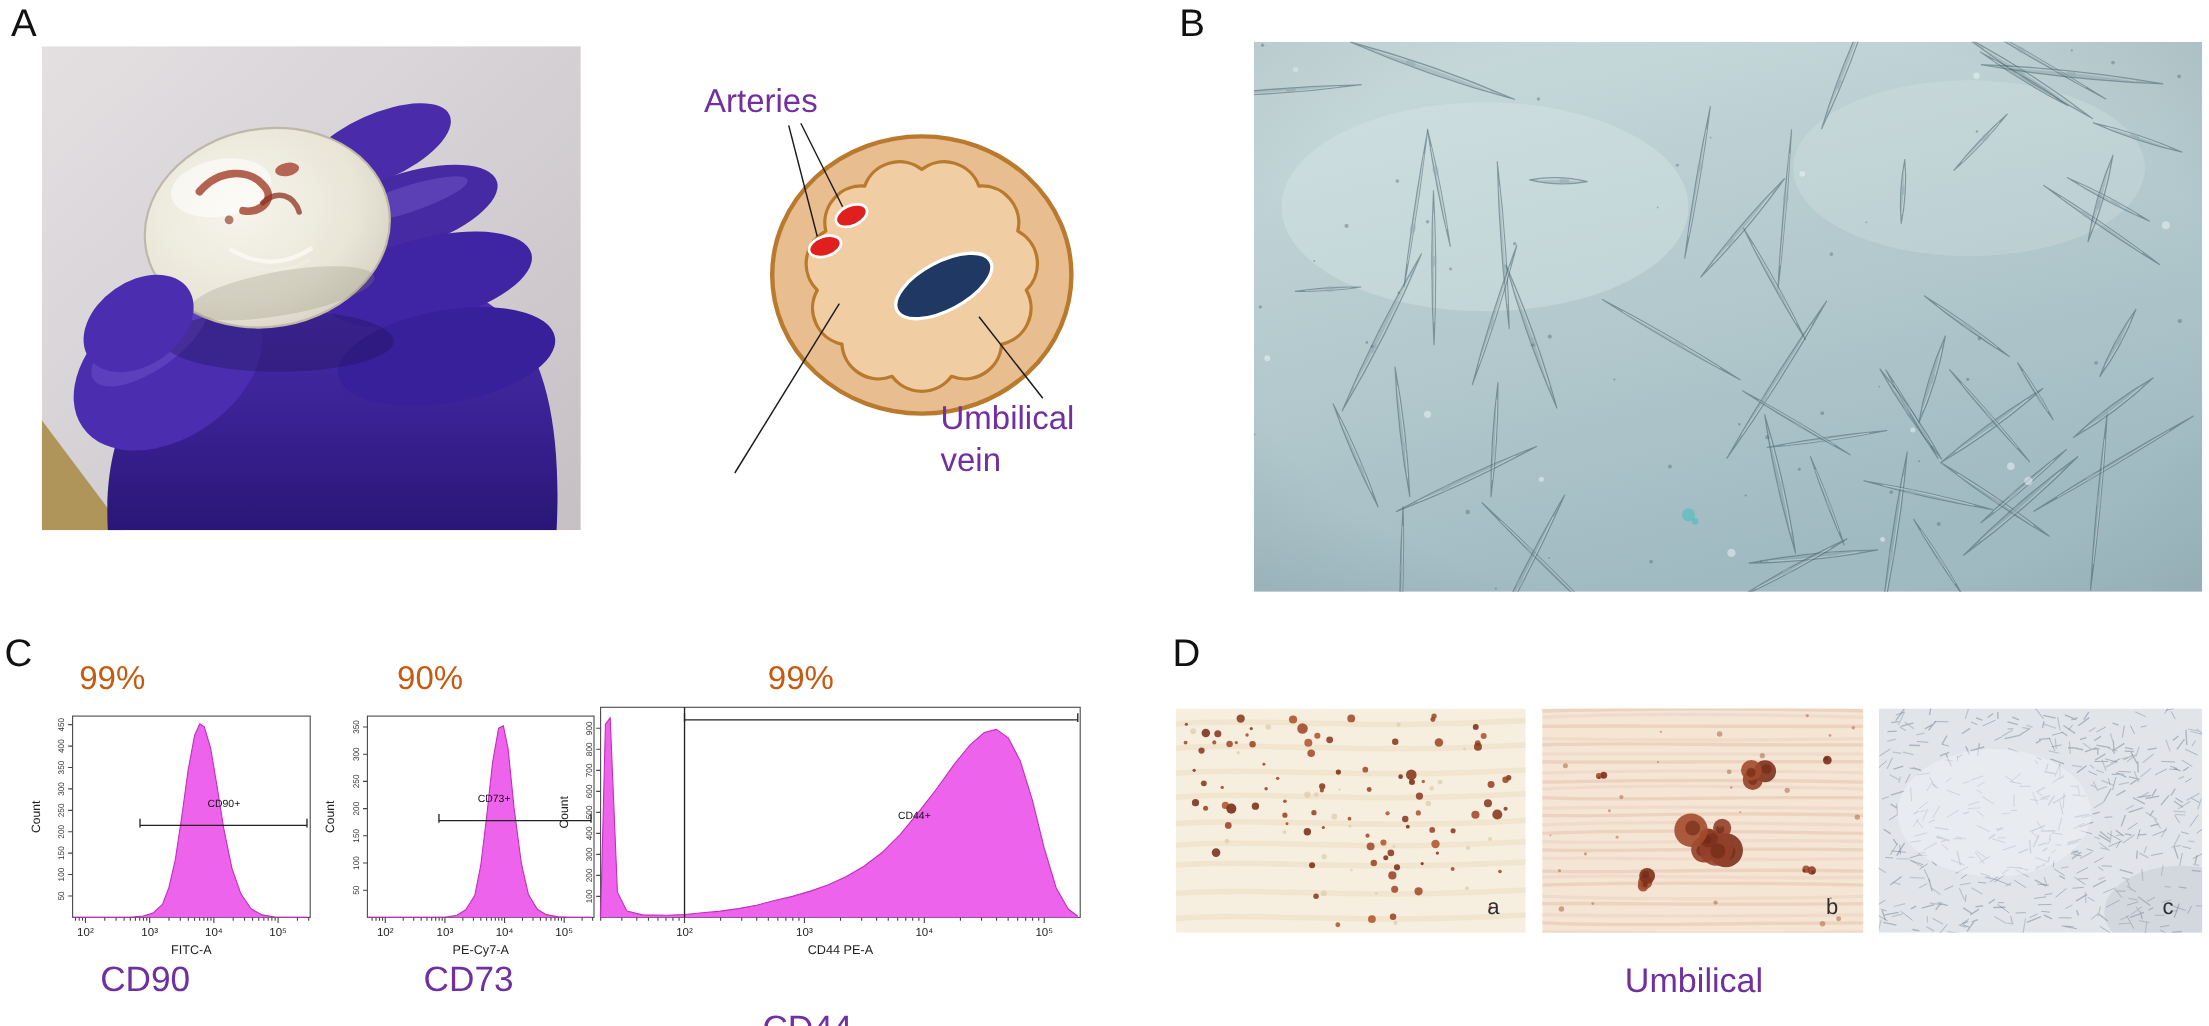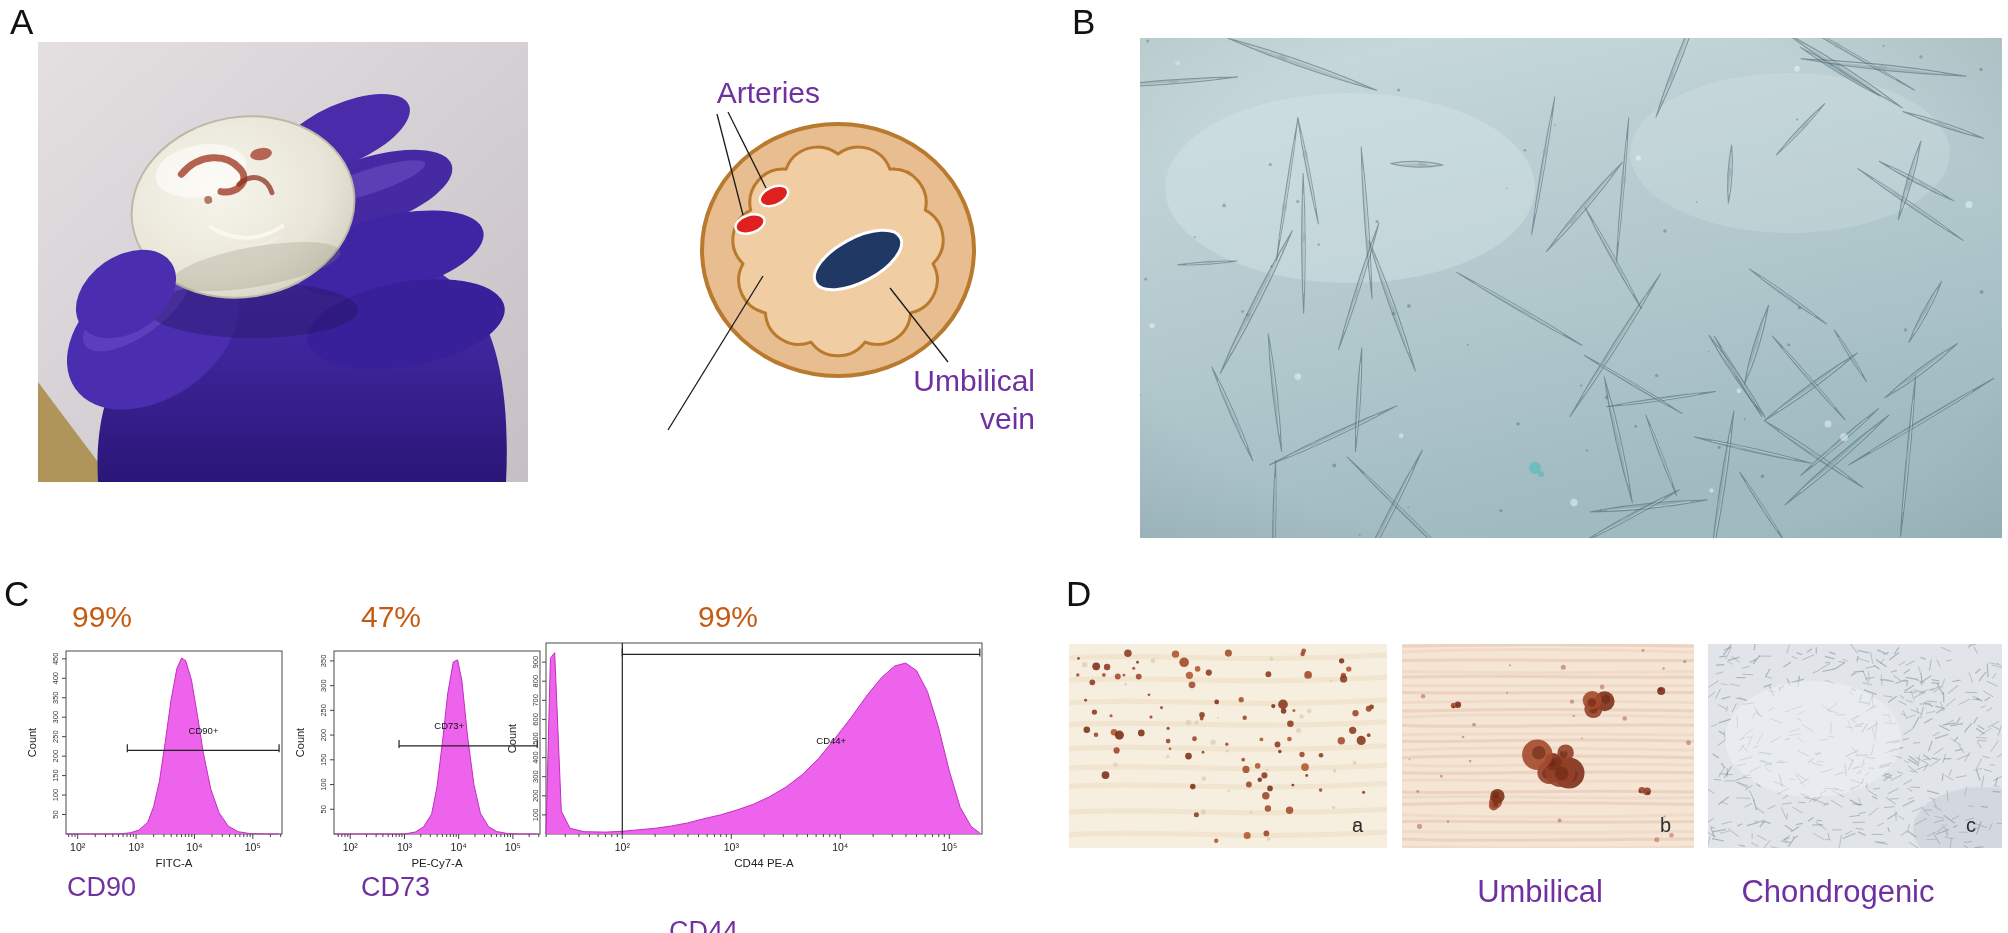--- a/index.html
+++ b/index.html
@@ -7,23 +7,23 @@
     --hist-fill:#EC5BEA; --hist-stroke:#C02EC0;
     --jelly-tan:#E8BE90; --jelly-light:#F0CDA3; --outline-brown:#B97A2E;
     --artery-red:#E01F1F; --vein-navy:#1F3864;
   }
   html,body{margin:0;padding:0;background:#fff}
   .figure{position:relative;width:2008px;height:933px;background:#fff;
           font-family:"Liberation Sans",sans-serif;overflow:hidden}
   .abs{position:absolute}
   .panel-letter{position:absolute;font-size:35px;color:#111;line-height:1}
   .pct{position:absolute;width:130px;font-size:30px;color:var(--orange)}
-  .marker{position:absolute;text-align:left;font-size:27px;color:var(--purple)}
+  .marker{position:absolute;text-align:center;font-size:32px;color:var(--purple)}
   .dif{position:absolute;text-align:center;font-size:31px;color:var(--purple)}
-  .dlabel{position:absolute;text-align:right;font-size:30px;color:var(--purple);line-height:1.27}
+  .dlabel{position:absolute;text-align:left;font-size:30px;color:var(--purple);line-height:1.27}
   .corner{position:absolute;font-size:20px;color:#2e2e2e}
   svg text{font-family:"Liberation Sans",sans-serif}
 </style>
 </head>
 <body>
 
 <div class="figure">
 
   <div class="panel-letter" style="left:10px;top:4px">A</div>
   <div class="panel-letter" style="left:1072px;top:4px">B</div>
@@ -452,21 +452,21 @@
         <circle cx="157.8" cy="338.7" r="3.33" fill="rgba(238,248,250,0.5)"></circle>
         <circle cx="688.0" cy="385.9" r="3.45" fill="rgba(238,248,250,0.5)"></circle>
         <circle cx="434.0" cy="464.6" r="3.78" fill="rgba(238,248,250,0.5)"></circle>
         <circle cx="395" cy="430" r="6" fill="rgba(60,190,185,0.5)"></circle>
         <circle cx="401" cy="436" r="3" fill="rgba(60,190,185,0.55)"></circle>
       </g>
     <rect width="862" height="500" fill="url(#vigG)"></rect>
   </svg>
 
   <div class="pct" style="left:72px;top:600px">99%</div>
-  <div class="pct" style="left:361px;top:600px">47%</div>
+  <div class="pct" style="left:361px;top:600px">90%</div>
   <div class="pct" style="left:698px;top:600px">99%</div>
 
   <svg class="abs" style="left:22px;top:641px" width="274" height="233">
       <rect x="44" y="10" width="216" height="183" fill="#ffffff" stroke="#4a4a4a" stroke-width="1"></rect>
       <path d="M44.0,193.0 L44.0,193.0 L96.5,193.0 L108.2,191.8 L117.0,189.1 L125.7,181.3 L131.6,165.7 L137.4,140.4 L143.2,101.5 L149.1,58.7 L154.9,27.5 L159.6,17.0 L163.7,19.7 L169.5,39.2 L175.4,74.2 L181.2,111.2 L188.8,148.2 L197.0,171.6 L206.3,185.2 L216.2,190.7 L227.9,192.6 L242.5,193.0 L257.1,193.0 L257.1,193.0 Z" style="fill: rgb(236, 91, 234); opacity: 0.95;"></path>
       <path d="M44.0,193.0 L96.5,193.0 L108.2,191.8 L117.0,189.1 L125.7,181.3 L131.6,165.7 L137.4,140.4 L143.2,101.5 L149.1,58.7 L154.9,27.5 L159.6,17.0 L163.7,19.7 L169.5,39.2 L175.4,74.2 L181.2,111.2 L188.8,148.2 L197.0,171.6 L206.3,185.2 L216.2,190.7 L227.9,192.6 L242.5,193.0 L257.1,193.0" fill="none" style="stroke: rgb(192, 46, 192); stroke-width: 1;"></path>
       <line x1="105.29729729729729" y1="109.2872340425532" x2="257.0810810810811" y2="109.2872340425532" stroke="#222" stroke-width="1.2"></line>
       <line x1="105.29729729729729" y1="103.2872340425532" x2="105.29729729729729" y2="111.2872340425532" stroke="#222" stroke-width="1.2"></line>
       <line x1="257.0810810810811" y1="103.2872340425532" x2="257.0810810810811" y2="111.2872340425532" stroke="#222" stroke-width="1.2"></line>
       <text x="166.59459459459458" y="92.54468085106383" font-size="9.5" fill="#111">CD90+</text>
@@ -901,15 +901,14 @@
         <ellipse cx="105" cy="95" rx="88" ry="58" fill="rgba(240,242,245,0.5)"></ellipse>
         <ellipse cx="275" cy="185" rx="70" ry="42" fill="rgba(150,160,175,0.18)"></ellipse>
       </g>
   </svg>
 
   <div class="corner" style="left:1352px;top:814px">a</div>
   <div class="corner" style="left:1660px;top:814px">b</div>
   <div class="corner" style="left:1966px;top:814px">c</div>
 
   <div class="dif" style="left:1420px;top:874px;width:240px">Umbilical</div>
-  <div class="dif" style="left:1698px;top:874px;width:280px">Chondrogenic</div>
 
 </div>
 
 </body></html>

